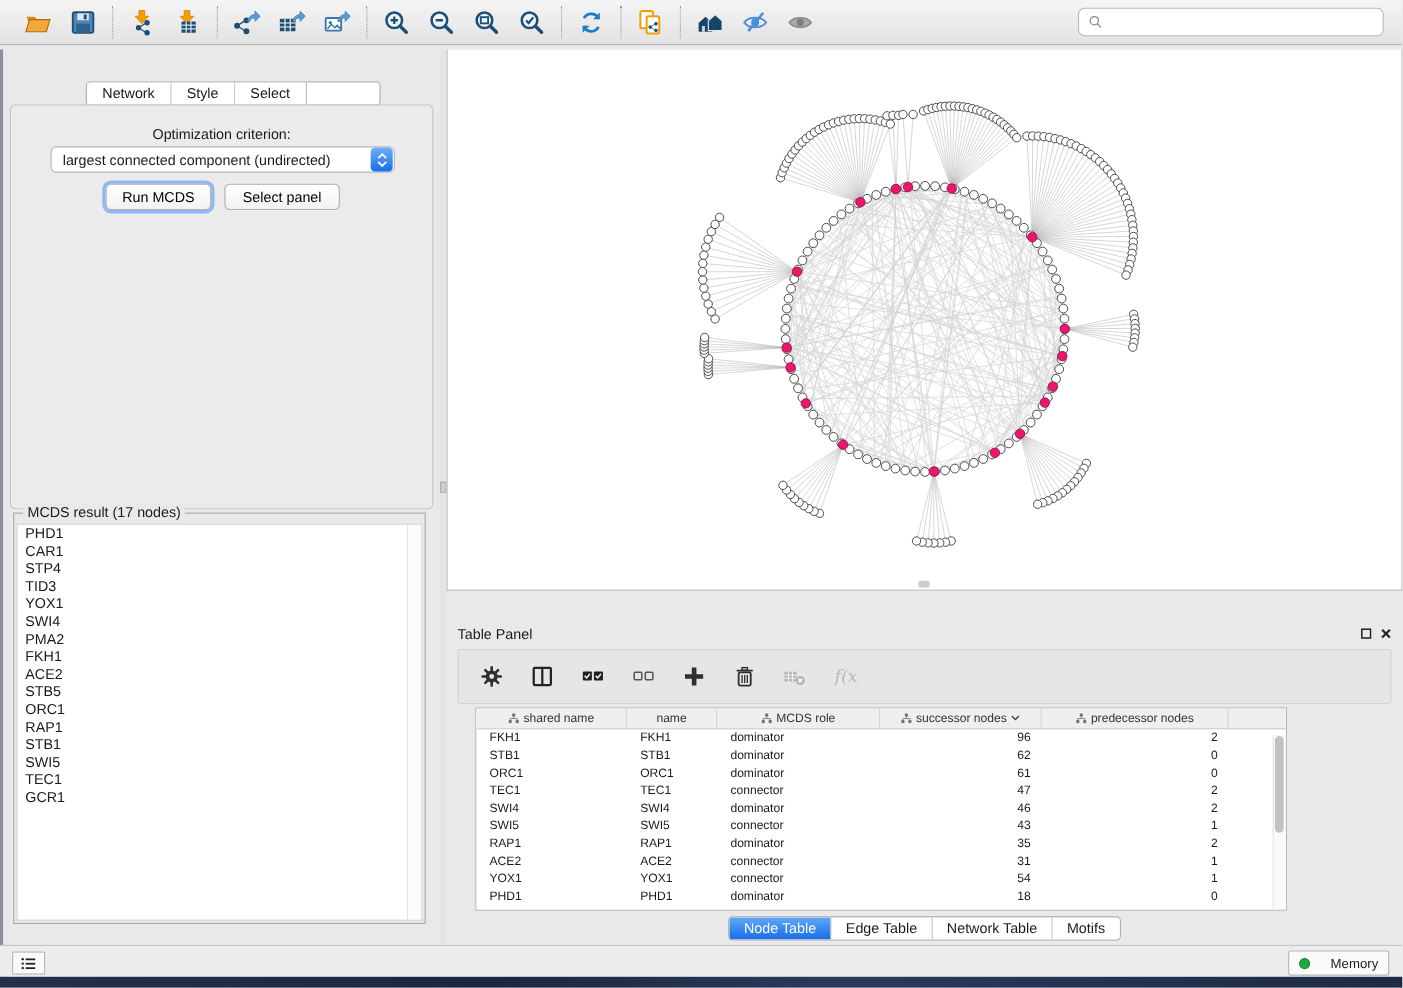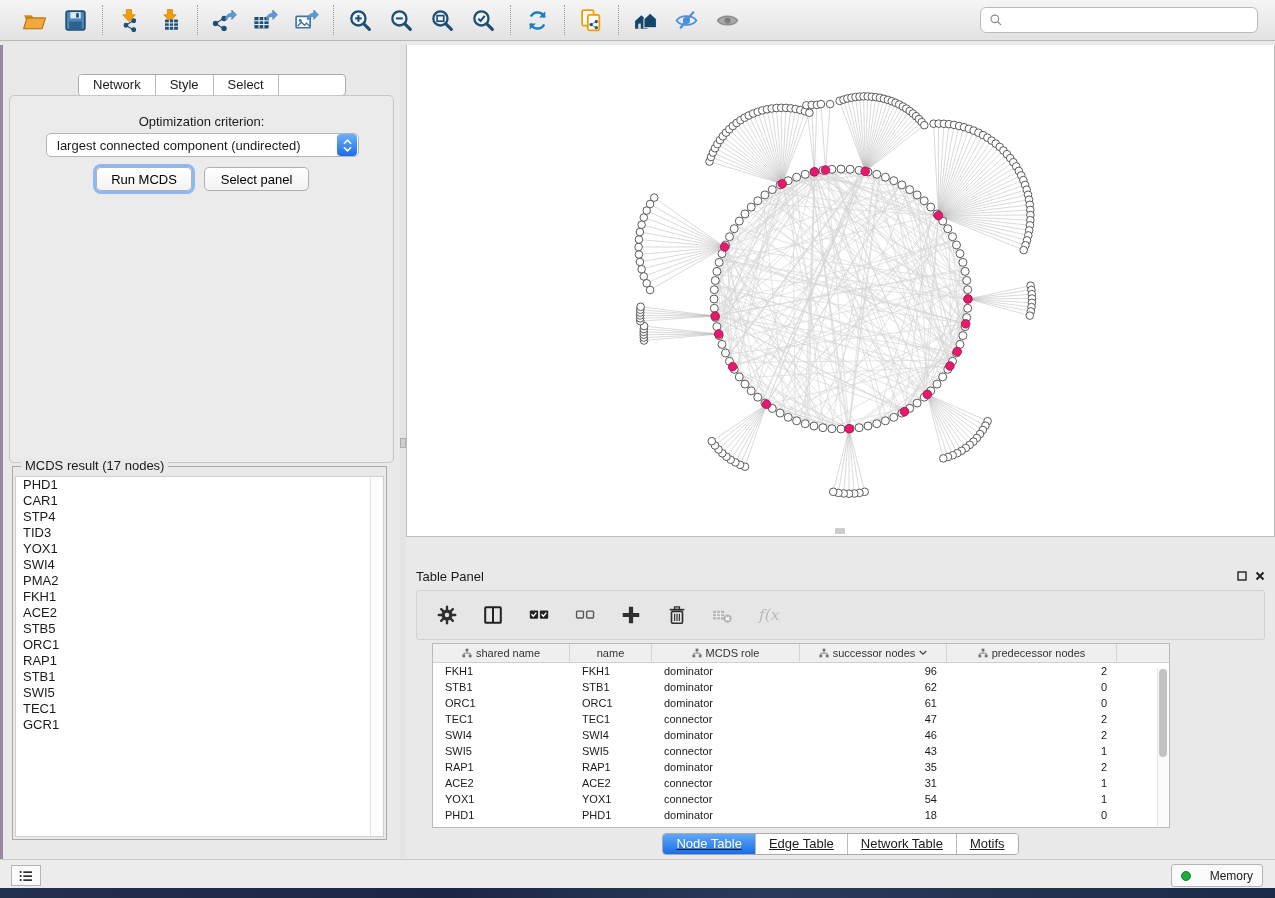--- a/index.html
+++ b/index.html
@@ -78,21 +78,21 @@
   .th-cell { display:flex; align-items:center; justify-content:center; gap:4px; border-right:1px solid #d4d4d4; position:relative; }
   .th-cell svg.colicon { width:10px; height:10px; }
   .th-cell svg.sort { width:8px; height:6px; }
   .tp-row { display:flex; height:16px; font-size:11px; }
   .td-cell { line-height:16px; white-space:nowrap; overflow:hidden; }
   .td-left { padding-left:12px; text-align:left; }
   .td-right { padding-right:10px; text-align:right; }
   .tp-scroll { position:absolute; right:1px; top:24px; width:11px; height:158px; background:#fafafa; border-left:1px solid #e4e4e4; }
   .tp-thumb { position:absolute; left:1px; top:1px; width:8px; height:88px; background:#c2c2c2; border-radius:4px; }
   .tp-tabs { position:absolute; left:0; right:0; top:268px; display:flex; justify-content:center; }
-  .tp-tabs-inner { display:flex; border:1px solid #a9a9a9; border-radius:4px; overflow:hidden; background:#fff; height:22px;text-decoration:underline; }
+  .tp-tabs-inner { display:flex; border:1px solid #a9a9a9; border-radius:4px; overflow:hidden; background:#fff; height:22px; }
   .tp-tab { padding:0 13px; font-size:13px; line-height:20px; border-right:1px solid #b9b9b9; background:#fff; }
   .tp-tab:last-child { border-right:none; }
   .tp-tab.active { background:linear-gradient(#5fa8f8,#1a6de8); color:#fff; }
 
   
   .status-bar { position:absolute; left:0; top:859px; width:1275px; height:29px; background:#ececec; border-top:1px solid #c6c6c6; }
   .sb-left-btn { position:absolute; left:11px; top:5px; width:30px; height:21px; background:#fafafa; border:1px solid #b5b5b5;
     display:flex; align-items:center; justify-content:center; }
   .sb-left-btn svg { width:16px; height:14px; }
   .memory-btn { position:absolute; right:12px; top:4px; height:23px; background:#fafafa; border:1px solid #b5b5b5; border-radius:3px;

